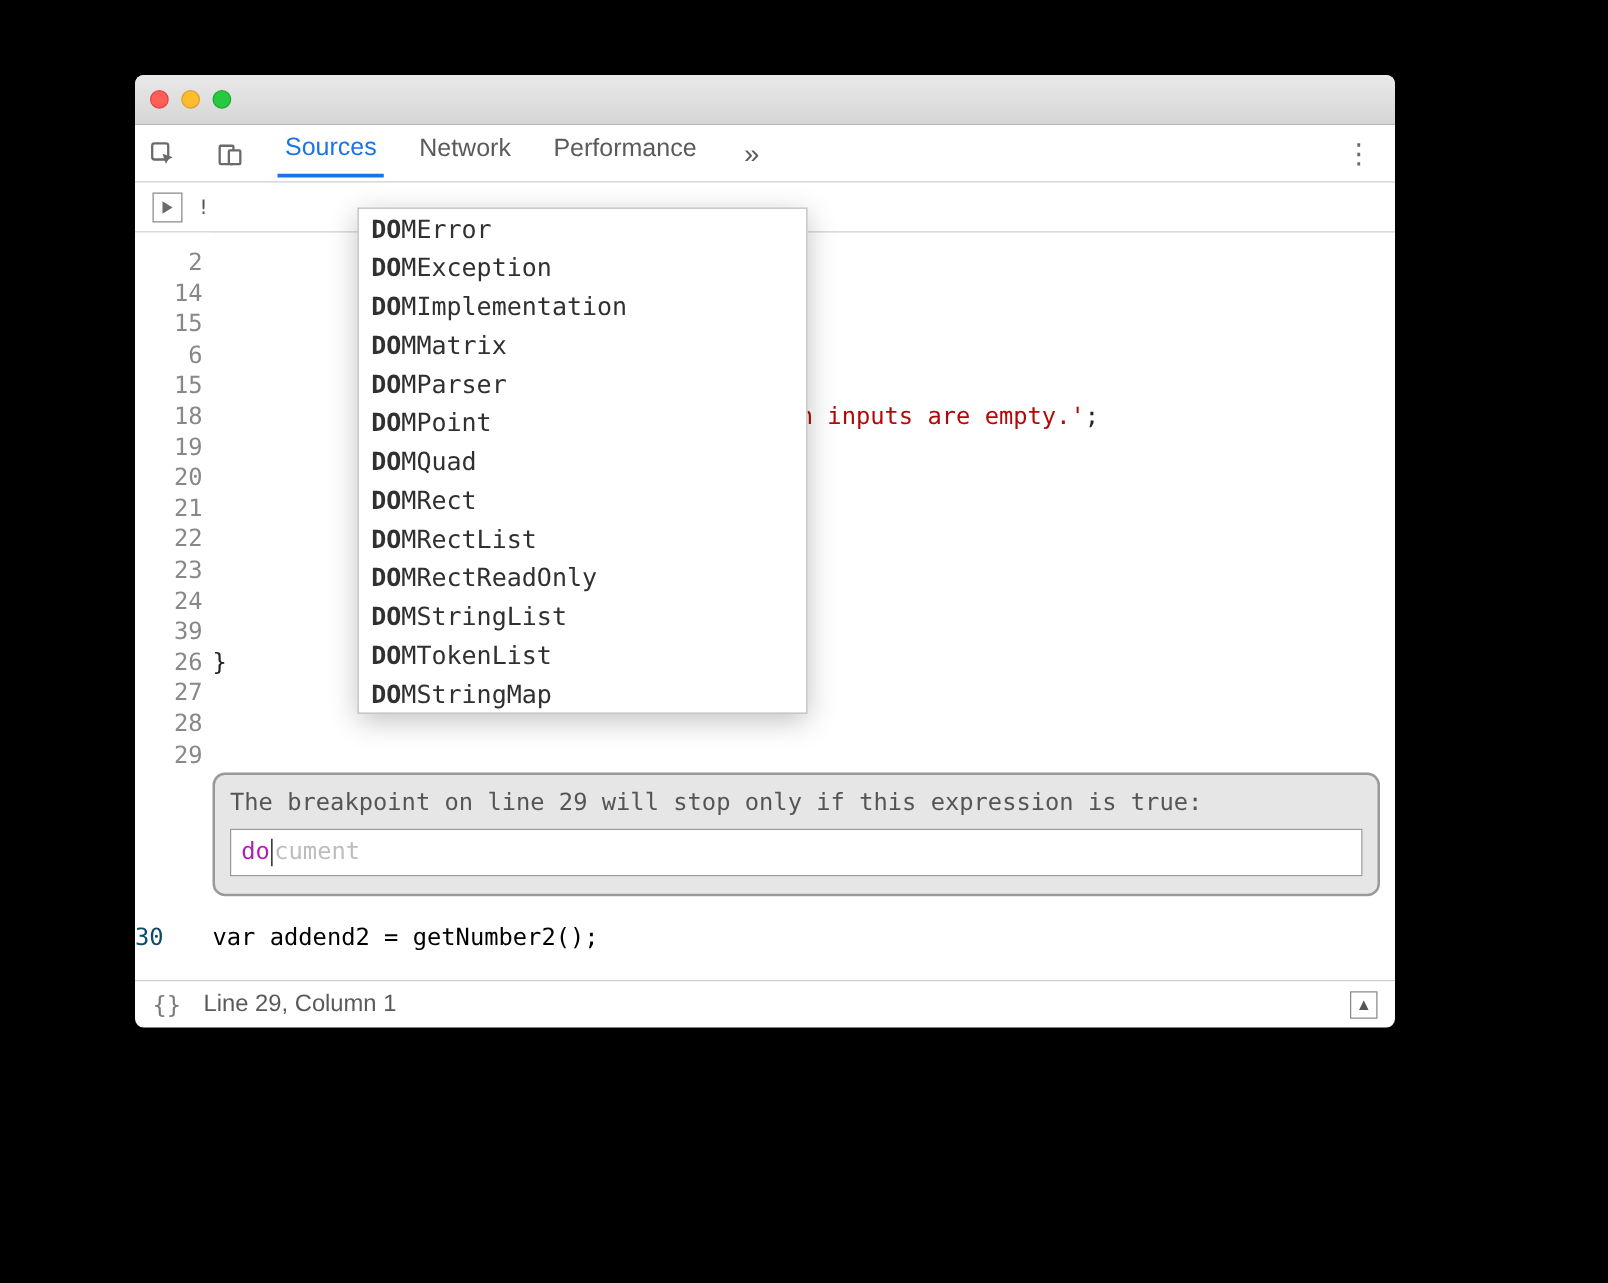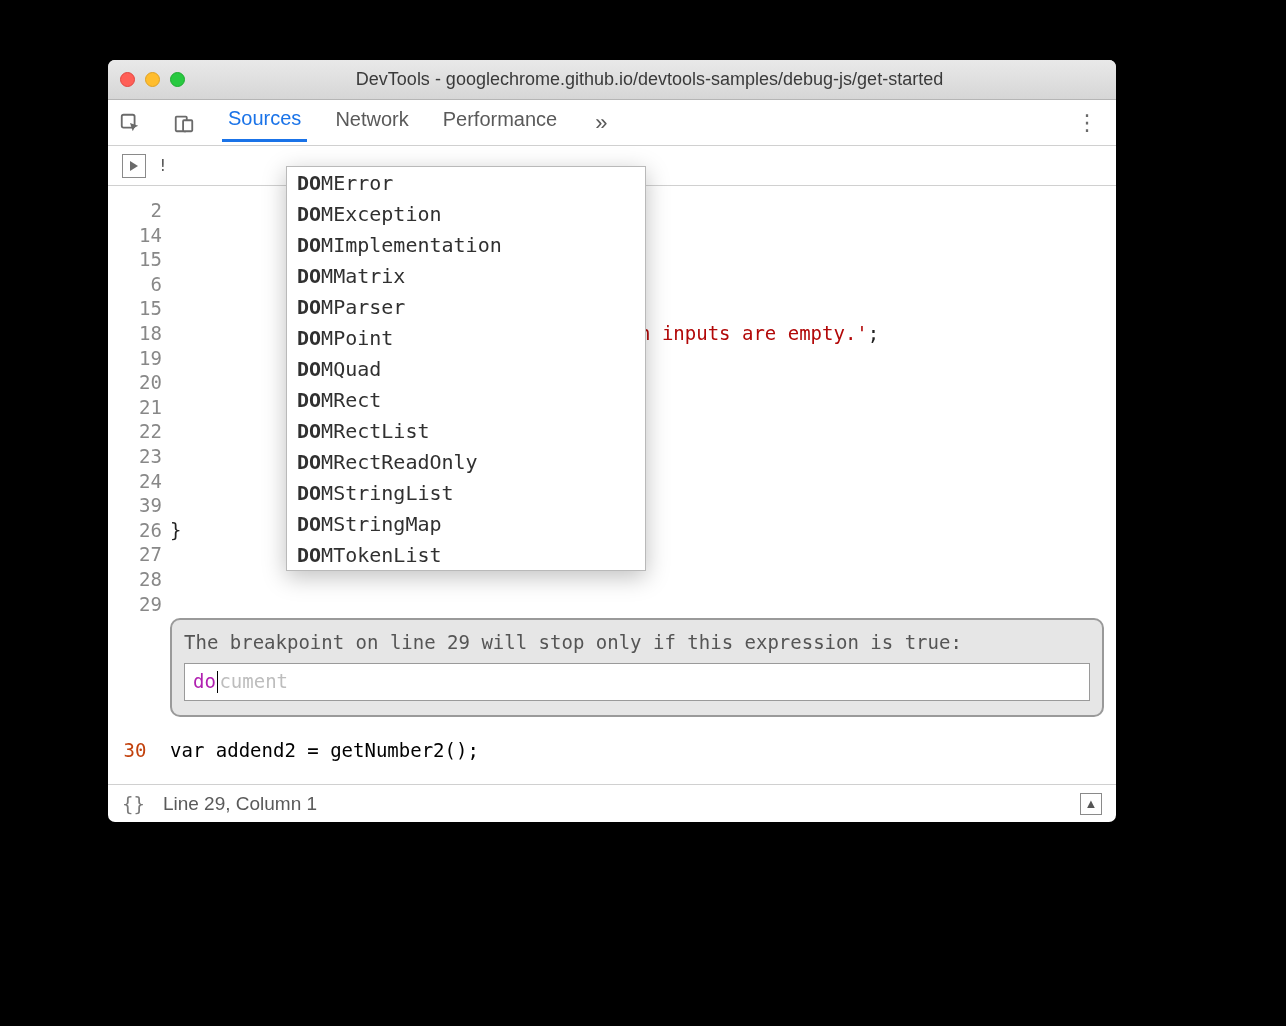--- a/index.html
+++ b/index.html
@@ -190,34 +190,33 @@
   .after-line {
     position: absolute;
     left: 0;
     top: 552px;
     display: flex;
     width: 100%;
     font-family: Menlo, monospace;
     font-size: 19px;
     line-height: 24.6px;
   }
-  .after-line .g { width: 62px; text-align: center; color: #c2410c; padding-right: 8px; }
+  .after-line .g { width: 62px; text-align: left; color: #0c4a6e; padding-right: 8px; }
 </style>
 </head>
 <body>
 
 <div class="window">
 
   <div class="titlebar">
     <div class="traffic">
       <div class="dot red"></div>
       <div class="dot yellow"></div>
       <div class="dot green"></div>
     </div>
-    <div class="title-text">DevTools - googlechrome.github.io/devtools-samples/debug-js/get-started</div>
   </div>
 
   <div class="tabbar">
     <div class="icon-btn">
       <svg width="22" height="22" viewBox="0 0 24 24" fill="none" stroke="currentColor" stroke-width="2">
           <rect x="3" y="3" width="14" height="14" rx="2"></rect>
           <path d="M12 12 L21 15 L17 17 L15 21 Z" fill="currentColor" stroke="none"></path>
         </svg>
     </div>
     <div class="icon-btn">
@@ -331,20 +330,20 @@
       <div class="ac-item">
         <span><b>DO</b>MRectList</span>
       </div>
       <div class="ac-item">
         <span><b>DO</b>MRectReadOnly</span>
       </div>
       <div class="ac-item">
         <span><b>DO</b>MStringList</span>
       </div>
       <div class="ac-item">
+        <span><b>DO</b>MTokenList</span>
+      </div>
+      <div class="ac-item">
         <span><b>DO</b>MStringMap</span>
       </div>
-      <div class="ac-item">
-        <span><b>DO</b>MTokenList</span>
-      </div>
     </div>
 
 </div>
 
 </body></html>

